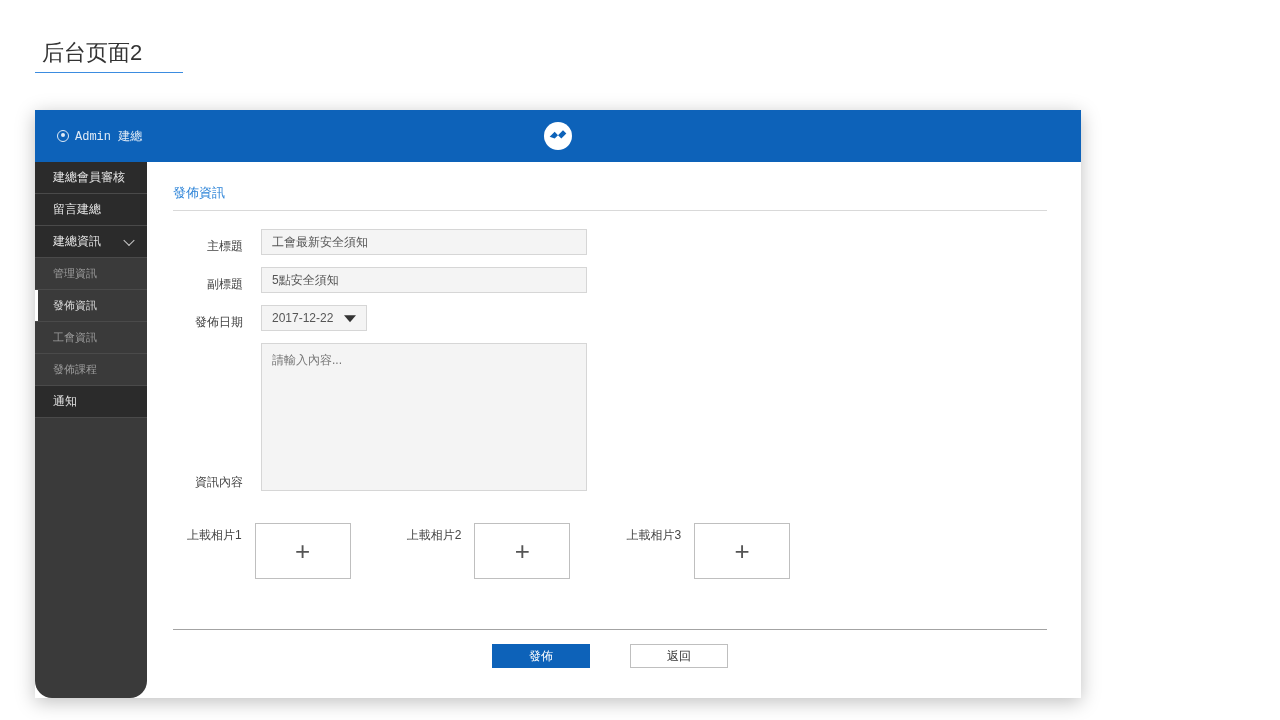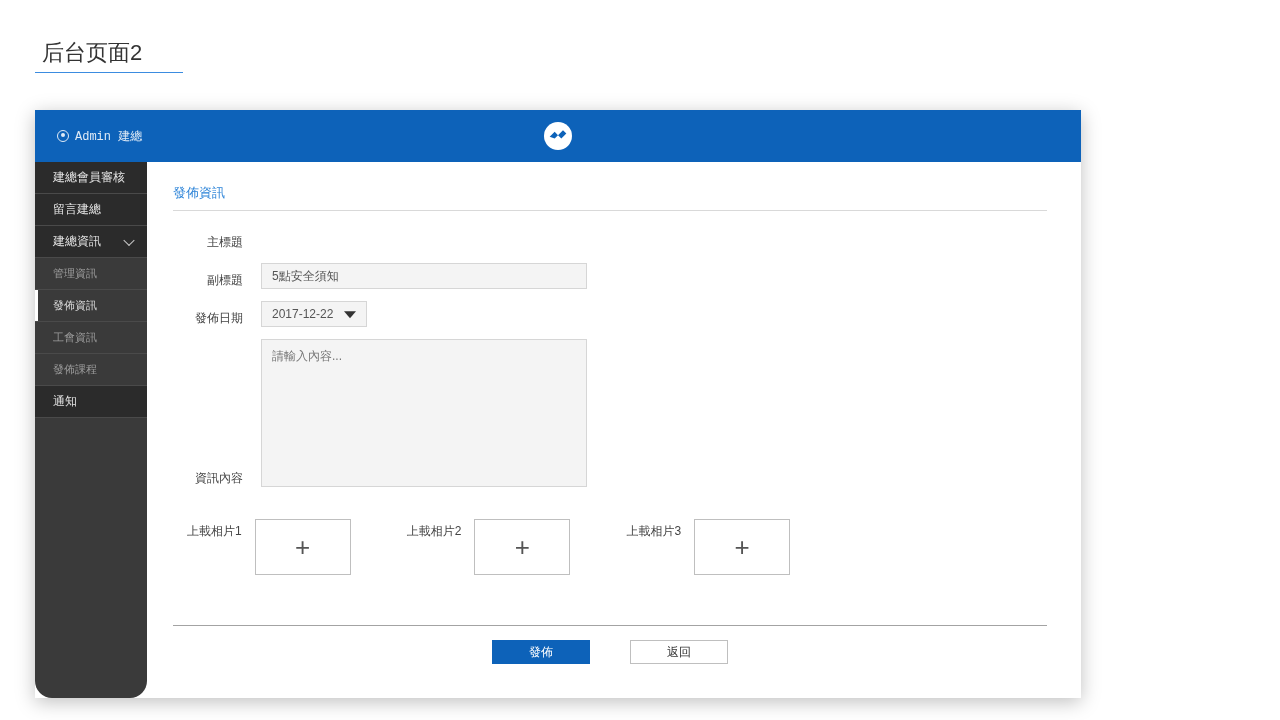--- a/index.html
+++ b/index.html
@@ -305,20 +305,21 @@
       <div class="sidebar-sub">工會資訊</div>
       <div class="sidebar-sub">發佈課程</div>
       <div class="sidebar-item">通知</div>
     </div>
 
     <div class="content">
       <div class="section-title">發佈資訊</div>
 
       <div class="form-row">
         <div class="form-label">主標題</div>
+        <input class="text-input" value="工會最新安全須知" style="">
       </div>
 
       <div class="form-row">
         <div class="form-label">副標題</div>
         <input class="text-input" value="5點安全須知" style="">
       </div>
 
 
       <div class="form-row">
         <div class="form-label">發佈日期</div>

